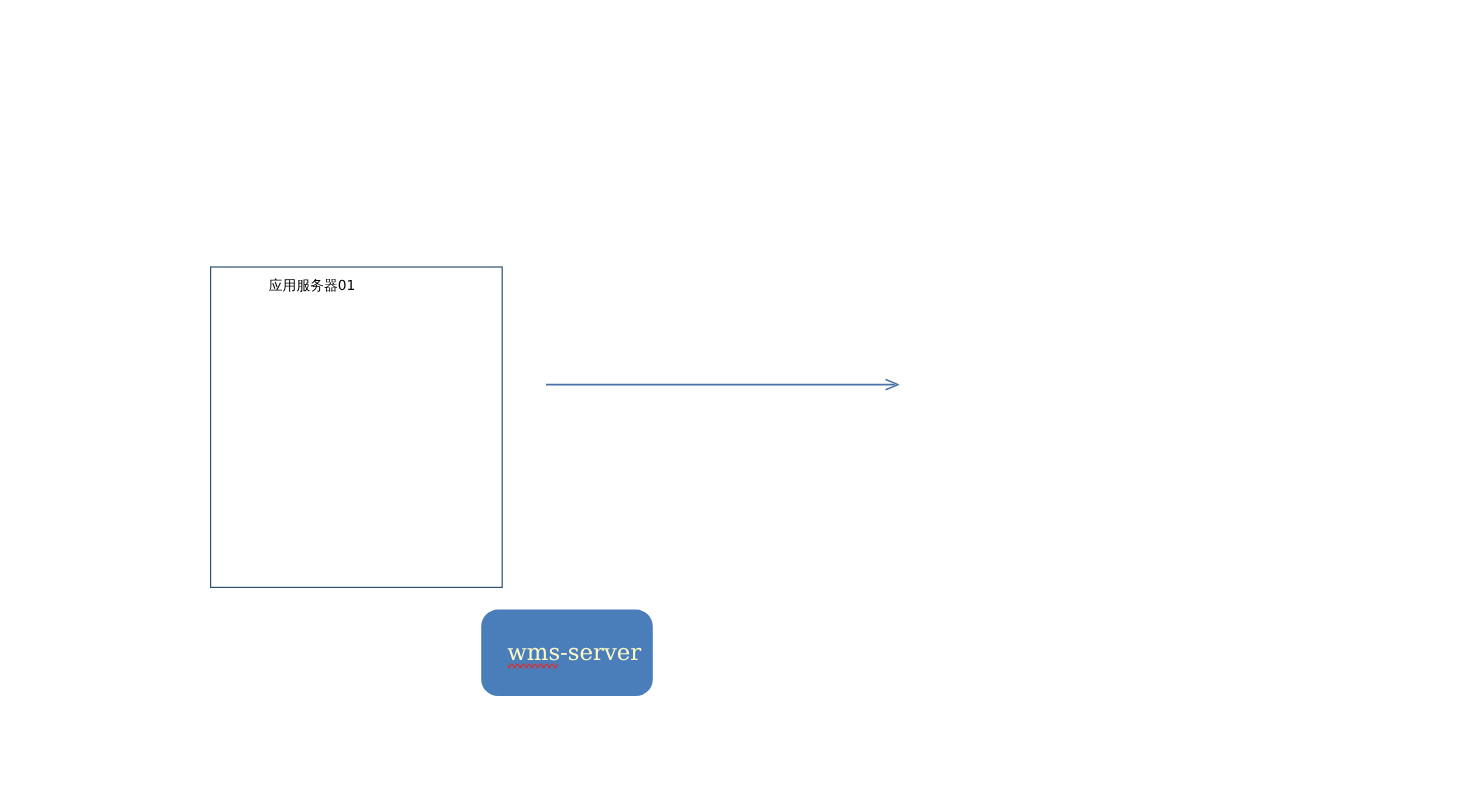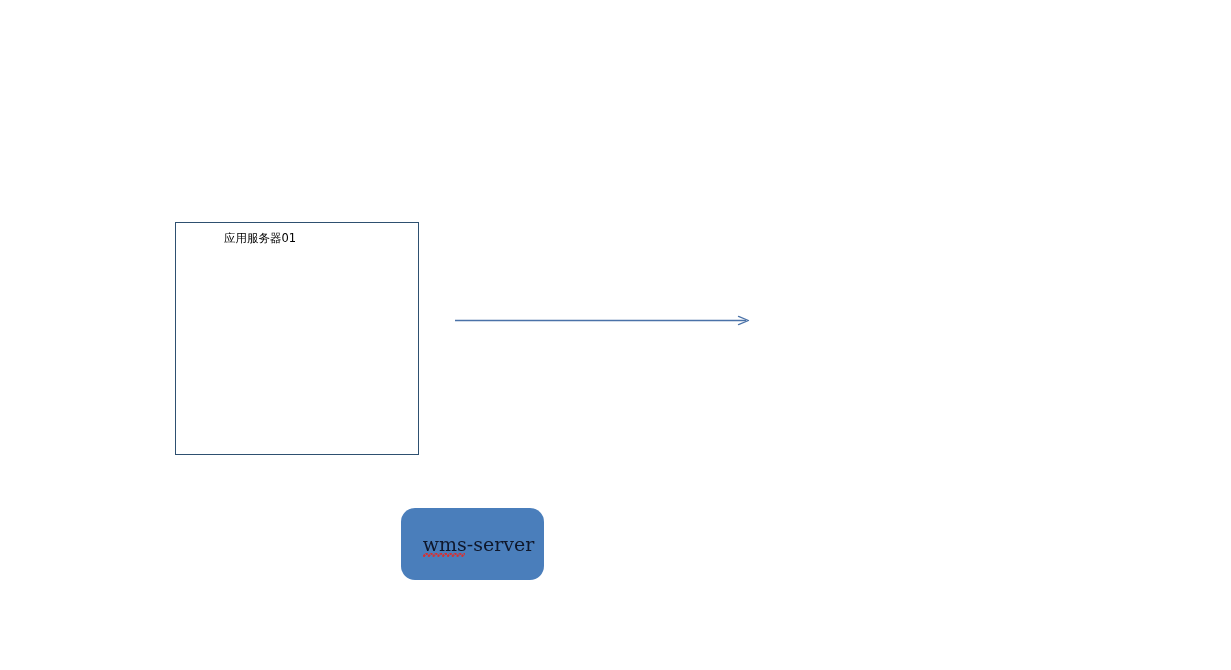--- a/index.html
+++ b/index.html
@@ -23,21 +23,21 @@
   .panel {
     position: absolute;
     background: #ffffff;
     border: 1px solid #2e5070;
     box-sizing: border-box;
   }
   #panel-app {
     left: 175px;
     top: 222px;
     width: 244px;
-    height: 233px;
+    height: 268px;
   }
   #panel-db {
     left: 778px;
     top: 221px;
     width: 244px;
     height: 212px;
   }
   .panel-label {
     position: absolute;
     top: 8px;
@@ -72,21 +72,21 @@
     height: 100%;
     display: flex;
     align-items: center;
     justify-content: center;
   }
   #node-wms .node-text {
     position: relative;
     font-family: "DejaVu Serif", "Liberation Serif", serif;
     font-size: 19px;
     line-height: 22px;
-    color: #0f172a;
+    color: #fef9c3;
     white-space: nowrap;
     
     transform: translateX(6px);
   }
   
   .squiggle {
     position: absolute;
     left: 0px;
     bottom: -2px;
     width: 42px;

